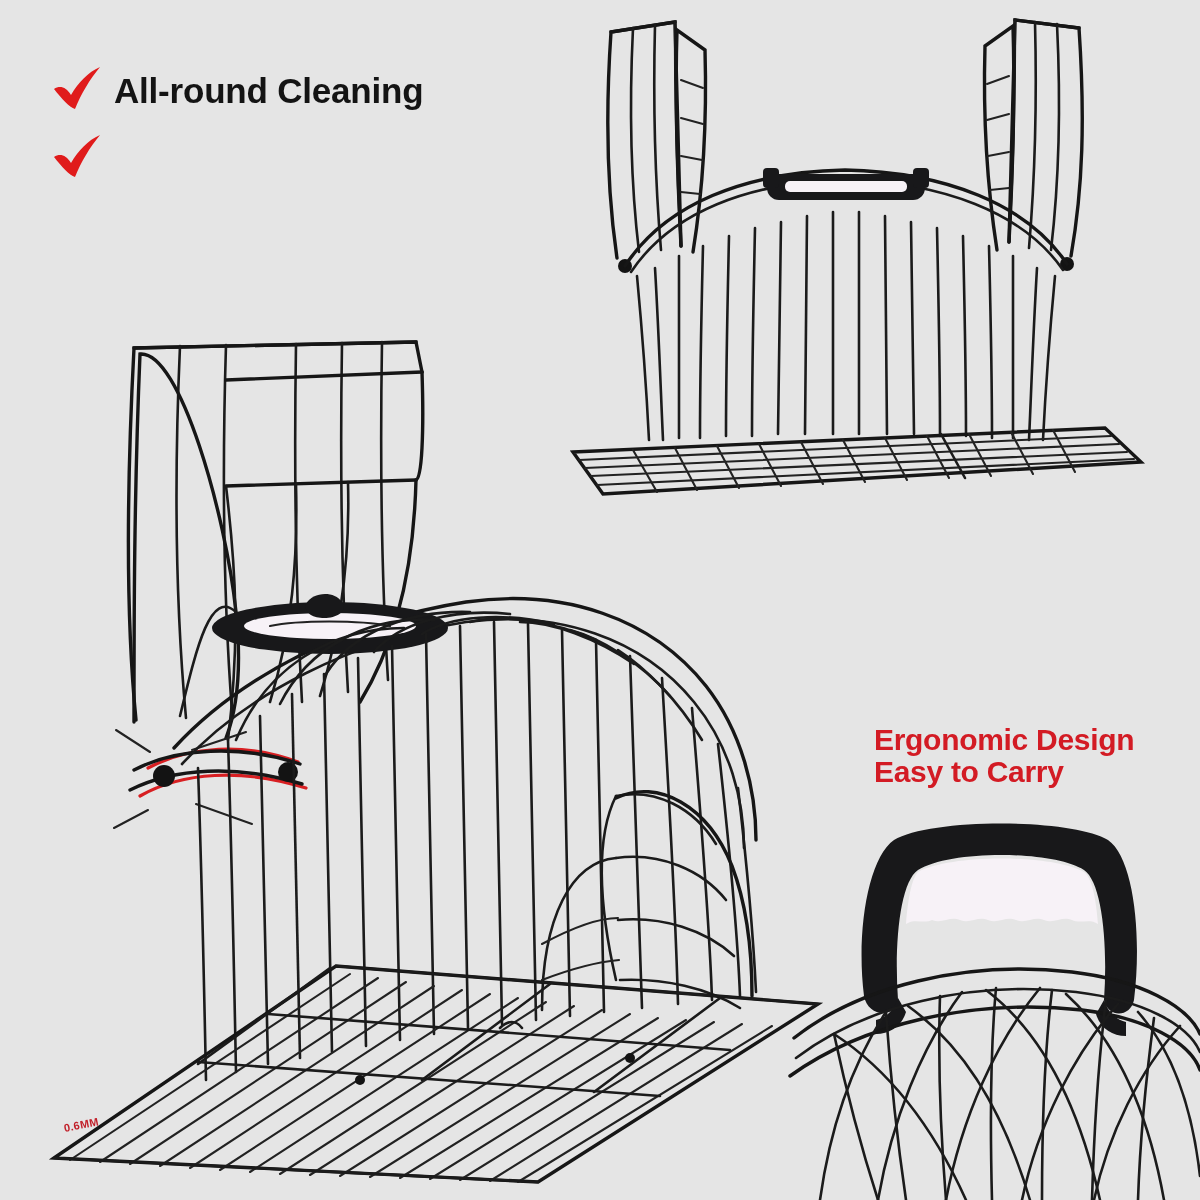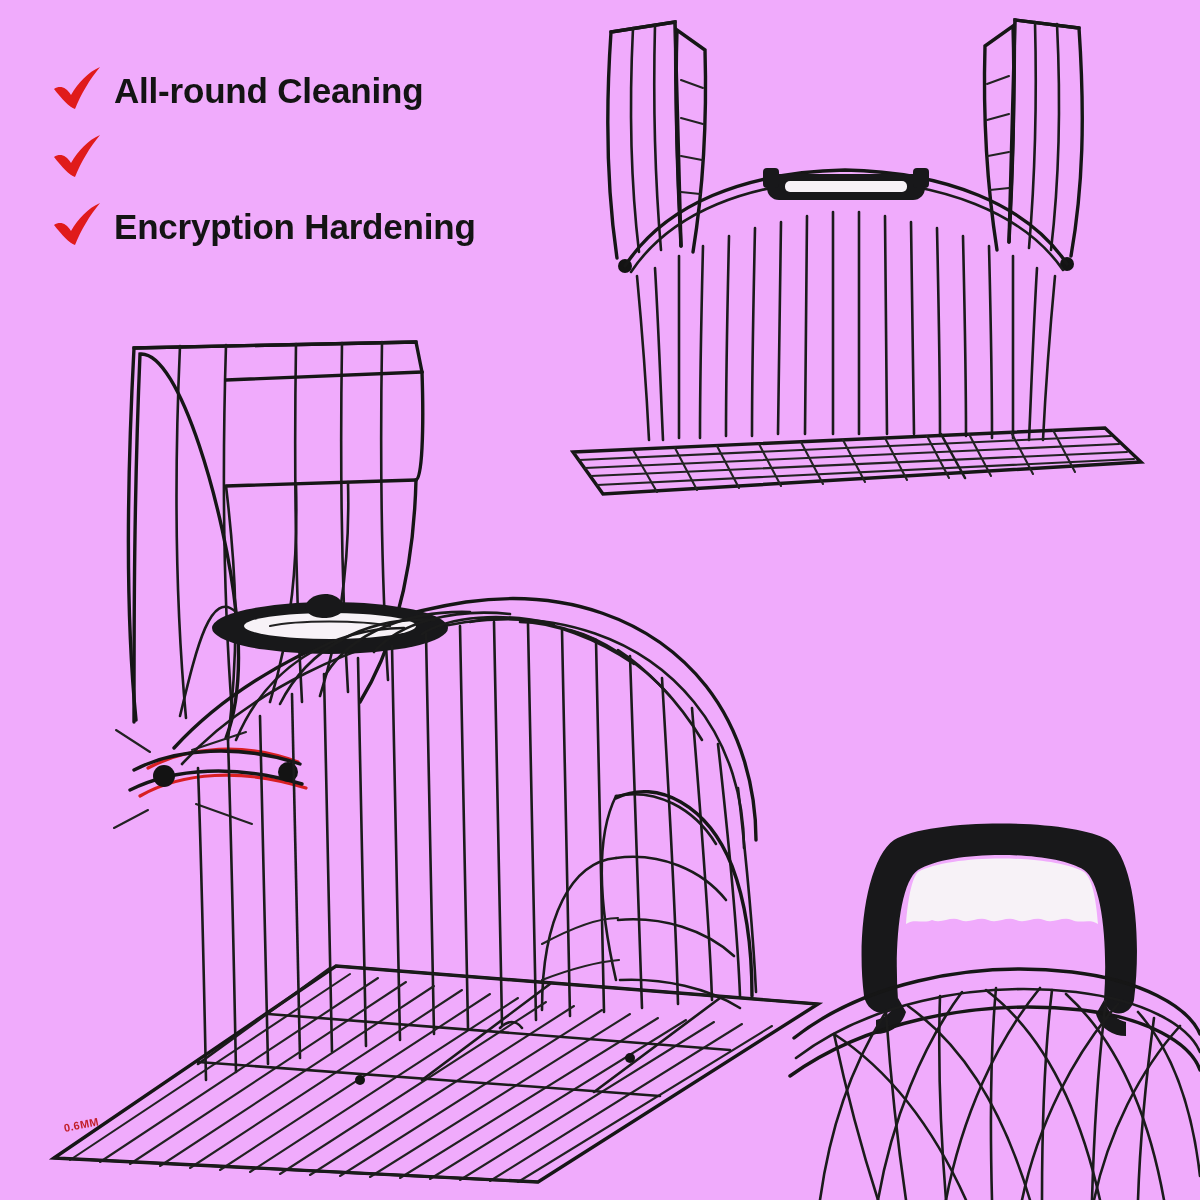--- a/index.html
+++ b/index.html
@@ -5,21 +5,21 @@
 <style>
   html, body {
     margin: 0;
     padding: 0;
     background: #ffffff;
   }
   #stage {
     position: relative;
     width: 1200px;
     height: 1200px;
-    background: #f0abfc;
+    background: #e5e5e5;
     overflow: hidden;
     font-family: "Liberation Sans", sans-serif;
   }
 
   
   #feature-list {
     position: absolute;
     left: 52px;
     top: 56px;
     width: 580px;
@@ -357,26 +357,22 @@
       </span>
       <span class="feature-label">All-round Cleaning</span>
     </div>
     <div class="feature-row">
       <span class="check-wrap">
         <svg width="52" height="46" viewBox="0 0 52 46">
           <path d="M2 22 C8 18 14 20 19 28 C26 16 36 5 48 0 C38 12 29 27 23 42 C17 40 10 32 2 22 Z" fill="#e01b1b"></path>
         </svg>
       </span>
     </div>
-    <div class="feature-row">
-      <span class="check-wrap">
-        <svg width="52" height="46" viewBox="0 0 52 46">
-          <path d="M2 22 C8 18 14 20 19 28 C26 16 36 5 48 0 C38 12 29 27 23 42 C17 40 10 32 2 22 Z" fill="#e01b1b"></path>
-        </svg>
-      </span>
-      <span class="feature-label">Encryption Hardening</span>
-    </div>
-  </div>
-
+  </div>
+
+  <div id="ergo-caption">
+    <div class="ergo-line">Ergonomic Design</div>
+    <div class="ergo-line">Easy to Carry</div>
+  </div>
 
   <div id="gauge-label">0.6MM</div>
 
 </div>
 
 </body></html>

